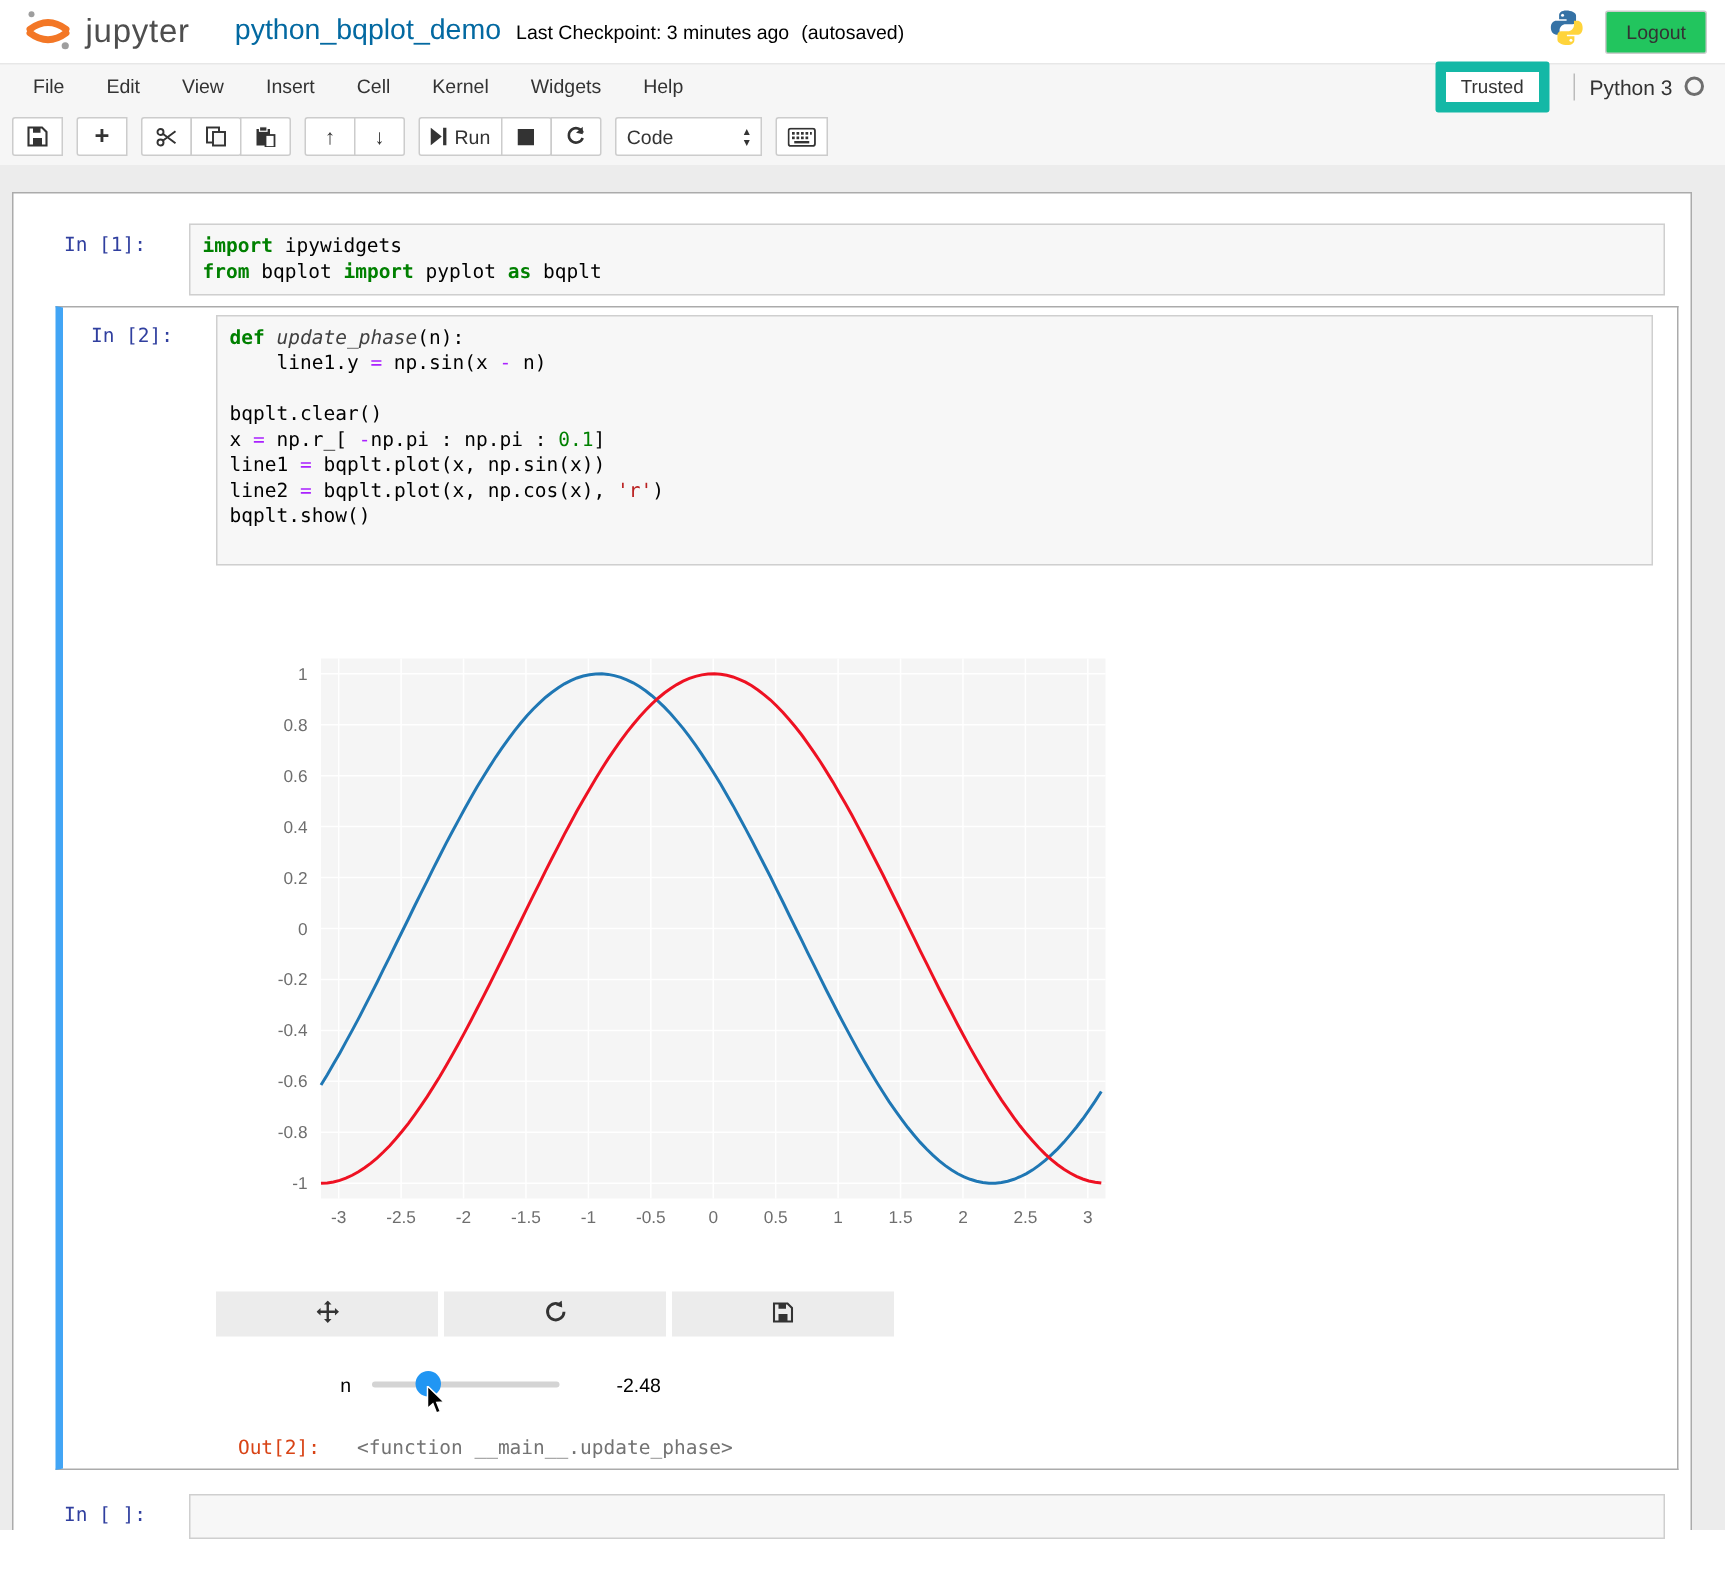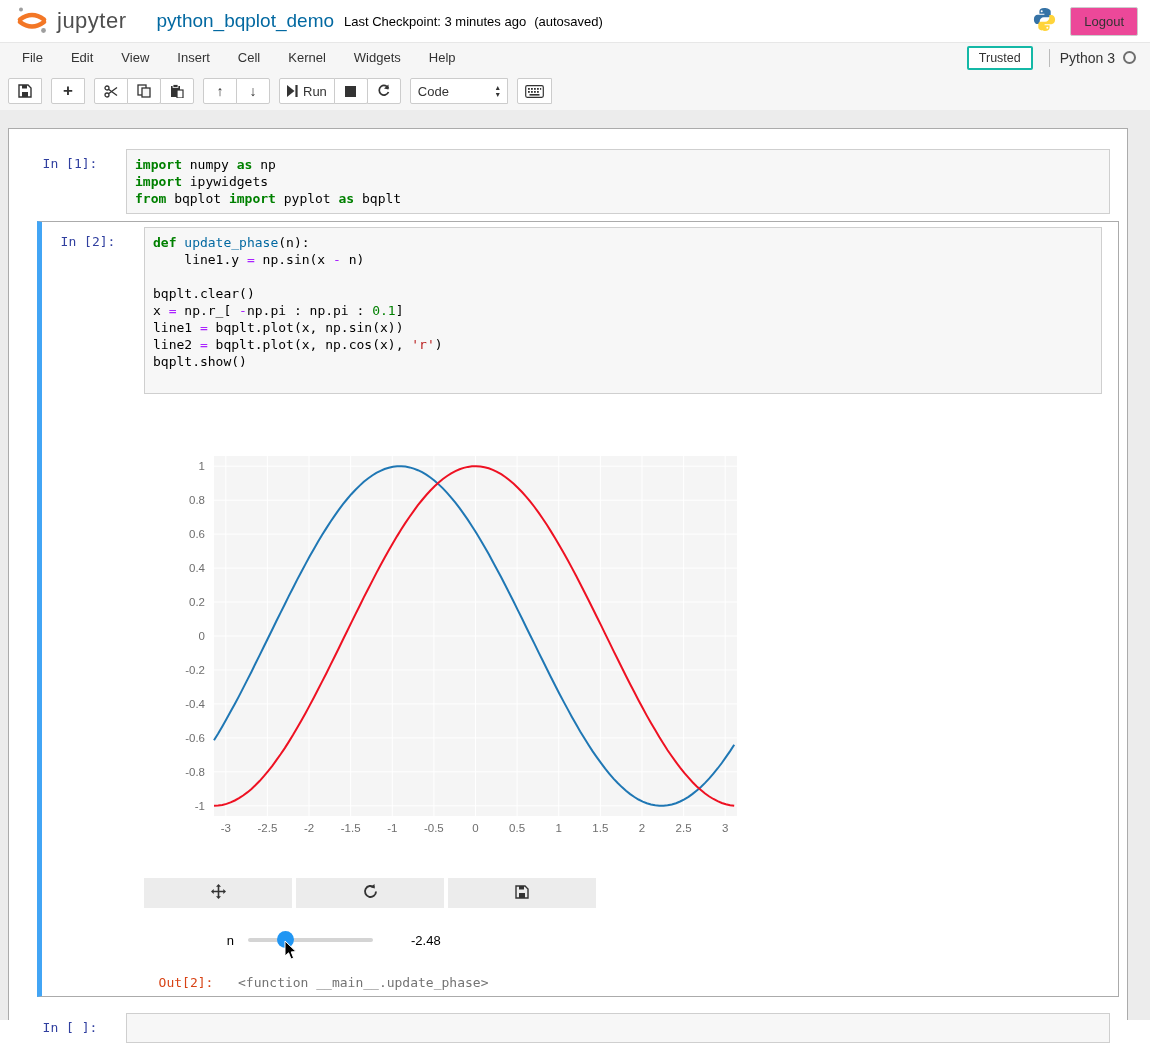--- a/index.html
+++ b/index.html
@@ -6,28 +6,28 @@
   html,body { width:1150px; height:1052px; overflow:hidden; background:#fff;
     font-family:"Liberation Sans", sans-serif; }
 
   
   #header { height:42px; background:#fff; display:flex; align-items:center; padding:0 12px 0 14px; }
   .wordmark { font-size:22px; color:#4e4e4e; margin-left:7px; letter-spacing:0.5px; }
   .nb-title { font-size:19px; color:#0369a1; margin-left:30px; }
   .checkpoint { font-size:13px; color:#000; margin-left:10px; }
   .autosaved { font-size:13px; color:#000; margin-left:8px; }
   .spacer { flex:1; }
-  .logout-btn { border:1px solid #ccc; border-radius:2px; background:#ec4899; font-size:13px;
+  .logout-btn { border:1px solid #ccc; border-radius:2px; background:#22c55e; font-size:13px;
     color:#333; padding:6px 13px; margin-left:12px; cursor:pointer; }
 
   
   #menubar { height:30px; background:#f6f6f6; border-top:1px solid #e7e7e7;
     display:flex; align-items:center; padding:0 14px 0 8px; }
   .menu-item { font-size:13px; color:#333; padding:0 14px; line-height:29px; cursor:pointer; }
-  .trusted-btn { border:2px solid #14b8a6; background:#fff; border-radius:2px; font-size:12.5px;
+  .trusted-btn { border:7px solid #14b8a6; background:#fff; border-radius:2px; font-size:12.5px;
     color:#333; padding:3px 10px; margin-right:16px; }
   .kernel-divider { width:1px; height:18px; background:#bbb; margin-right:10px; }
   .kernel-name { font-size:14px; color:#333; margin-right:8px; }
   .kernel-circle { width:13px; height:13px; border:2px solid #6e6e6e; border-radius:50%; }
 
   
   #toolbar { height:38px; background:#f6f6f6; display:flex; align-items:center; padding:0 8px; }
   .btn-group { display:flex; margin-right:9px; }
   .tbtn { height:26px; min-width:34px; background:#fff; border:1px solid #ccc; border-radius:2px;
     display:flex; align-items:center; justify-content:center; font-size:13px; color:#333;
@@ -48,21 +48,21 @@
     border-left:5px solid transparent; padding:5px 0 6px 0; }
   .cell.selected { border-color:#ababab; border-left-color:#42a5f5;margin-left:28px; }
   .prompt-col { width:102px; flex:none; text-align:center; padding:7px 10px 0 0;
     font-family:"DejaVu Sans Mono", monospace; font-size:13px; }
   .in-prompt { color:#303f9f; }
   .out-prompt { color:#d84315; }
   .input-area { flex:1; margin-right:8px; border:1px solid #cfcfcf; background:#f7f7f7;
     padding:6px 8px; font-family:"DejaVu Sans Mono", monospace; font-size:13px; }
   .input-area .line { line-height:17px; white-space:pre; min-height:17px; }
   .tok-kw { color:#008000; font-weight:bold; }
-  .tok-fn { color:#0369a1; }
+  .tok-fn { color:#404040;font-style:italic; }
   .tok-op { color:#aa22ff; }
   .tok-num { color:#008000; }
   .tok-str { color:#ba2121; }
   .tok-pl { color:#000; }
 
   .cellrows { flex:1; display:flex; flex-direction:column; margin-right:8px; }
   .outrow { display:flex; margin-top:14px; }
   .out-text { flex:1; padding-top:7px; font-family:"DejaVu Sans Mono", monospace;
     font-size:13px; color:#737373; }
 
@@ -240,21 +240,20 @@
     </button>
   </div>
 </div>
 
 <div id="site">
   <div id="notebook-container">
 
     <div class="cell">
       <div class="prompt-col in-prompt">In [1]:</div>
       <div class="input-area">
-          <div class="line"><span class="tok-kw">import</span><span class="tok-pl"> numpy </span><span class="tok-kw">as</span><span class="tok-pl"> np</span></div>
           <div class="line"><span class="tok-kw">import</span><span class="tok-pl"> ipywidgets</span></div>
           <div class="line"><span class="tok-kw">from</span><span class="tok-pl"> bqplot </span><span class="tok-kw">import</span><span class="tok-pl"> pyplot </span><span class="tok-kw">as</span><span class="tok-pl"> bqplt</span></div>
         </div>
     </div>
 
     <div class="cell selected">
       <div class="prompt-col in-prompt">In [2]:</div>
       <div class="cellrows">
         <div class="input-area">
             <div class="line"><span class="tok-kw">def</span><span class="tok-pl"> </span><span class="tok-fn">update_phase</span><span class="tok-pl">(n):</span></div>

